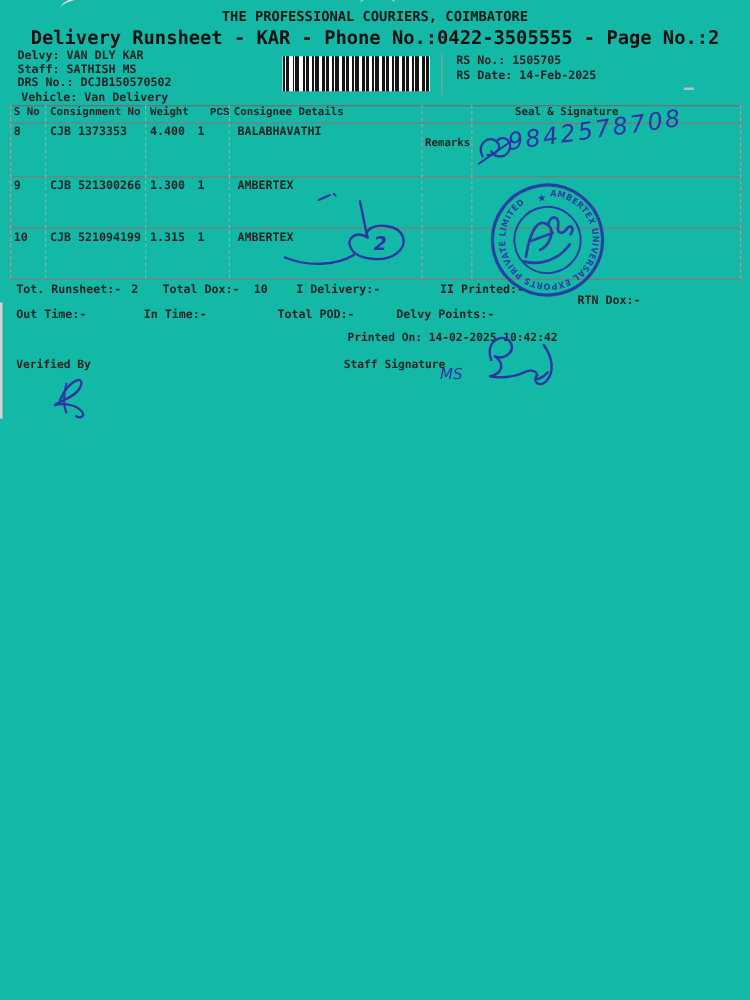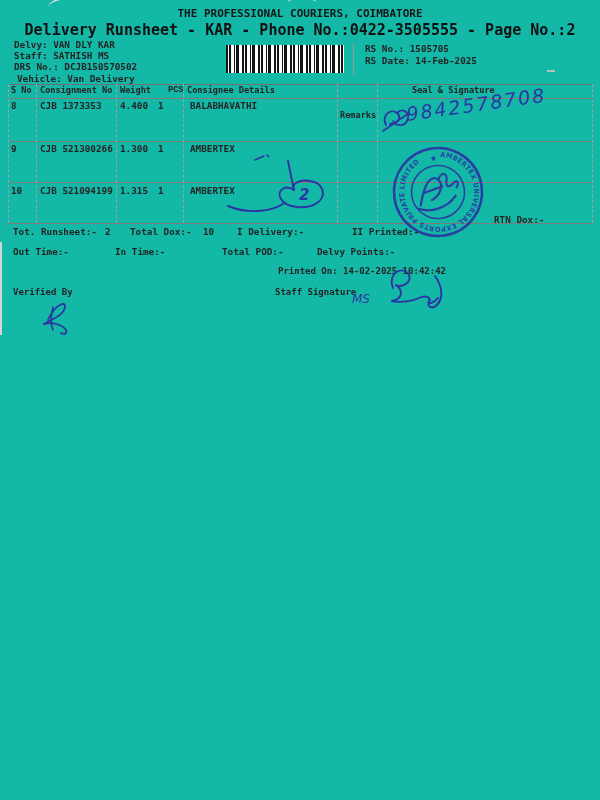--- a/index.html
+++ b/index.html
@@ -123,21 +123,21 @@
       <path class="sigline" d="M 33,69 C 46,75 62,72 72,61"></path>
     </g>
   </svg>
 
   <div class="t fs95" style="left:13px;top:227px;">Tot. Runsheet:-</div>
   <div class="t fs95" style="left:105px;top:227px;">2</div>
   <div class="t fs95" style="left:130px;top:227px;">Total Dox:-</div>
   <div class="t fs95" style="left:203px;top:227px;">10</div>
   <div class="t fs95" style="left:237px;top:227px;">I Delivery:-</div>
   <div class="t fs95" style="left:352px;top:227px;">II Printed:-</div>
-  <div class="t fs95" style="left:462px;top:215px;margin-left:32px;">RTN Dox:-</div>
+  <div class="t fs95" style="left:462px;top:236px;">RTN Dox:-</div>
 
   <div class="t fs95" style="left:13px;top:247px;">Out Time:-</div>
   <div class="t fs95" style="left:115px;top:247px;">In Time:-</div>
   <div class="t fs95" style="left:222px;top:247px;">Total POD:-</div>
   <div class="t fs95" style="left:285px;top:247px;padding-left:32px;">Delvy Points:-</div>
 
   <div class="t fs9" style="left:278px;top:267px;">Printed On: 14-02-2025 10:42:42</div>
   <div class="t fs9" style="left:13px;top:288px;">Verified By</div>
   <div class="t fs9" style="left:275px;top:288px;">Staff Signature</div>
 

